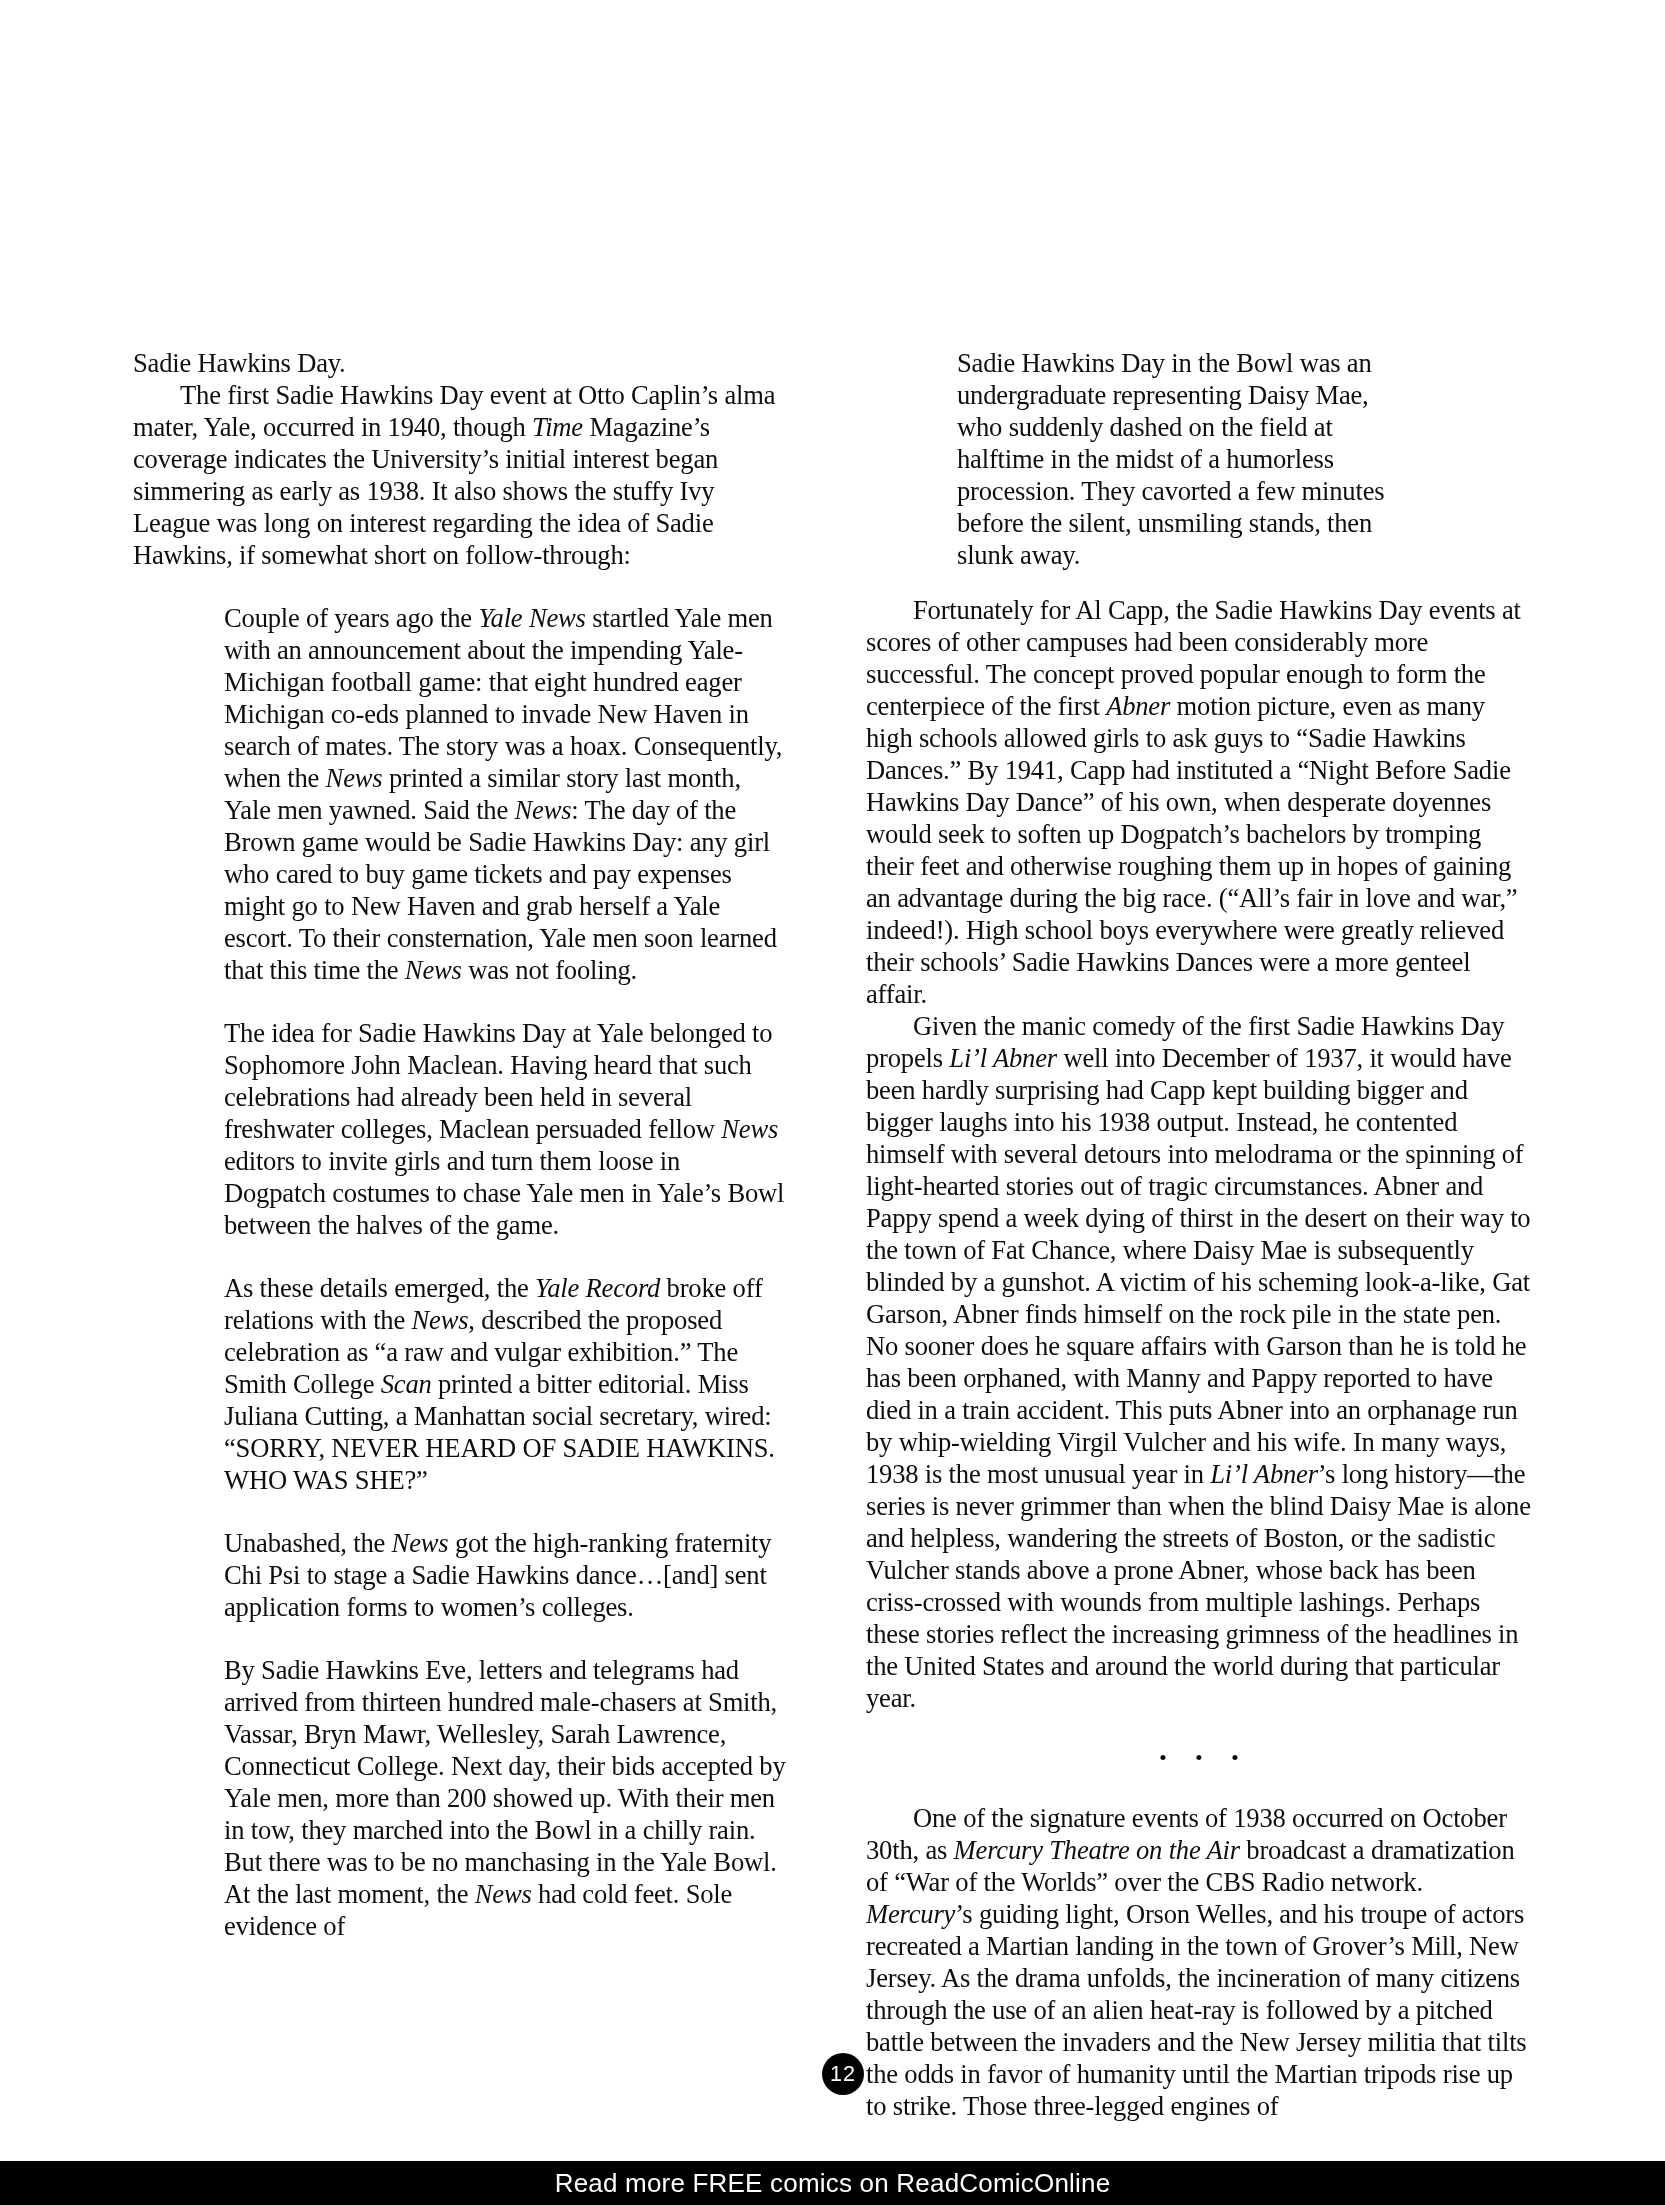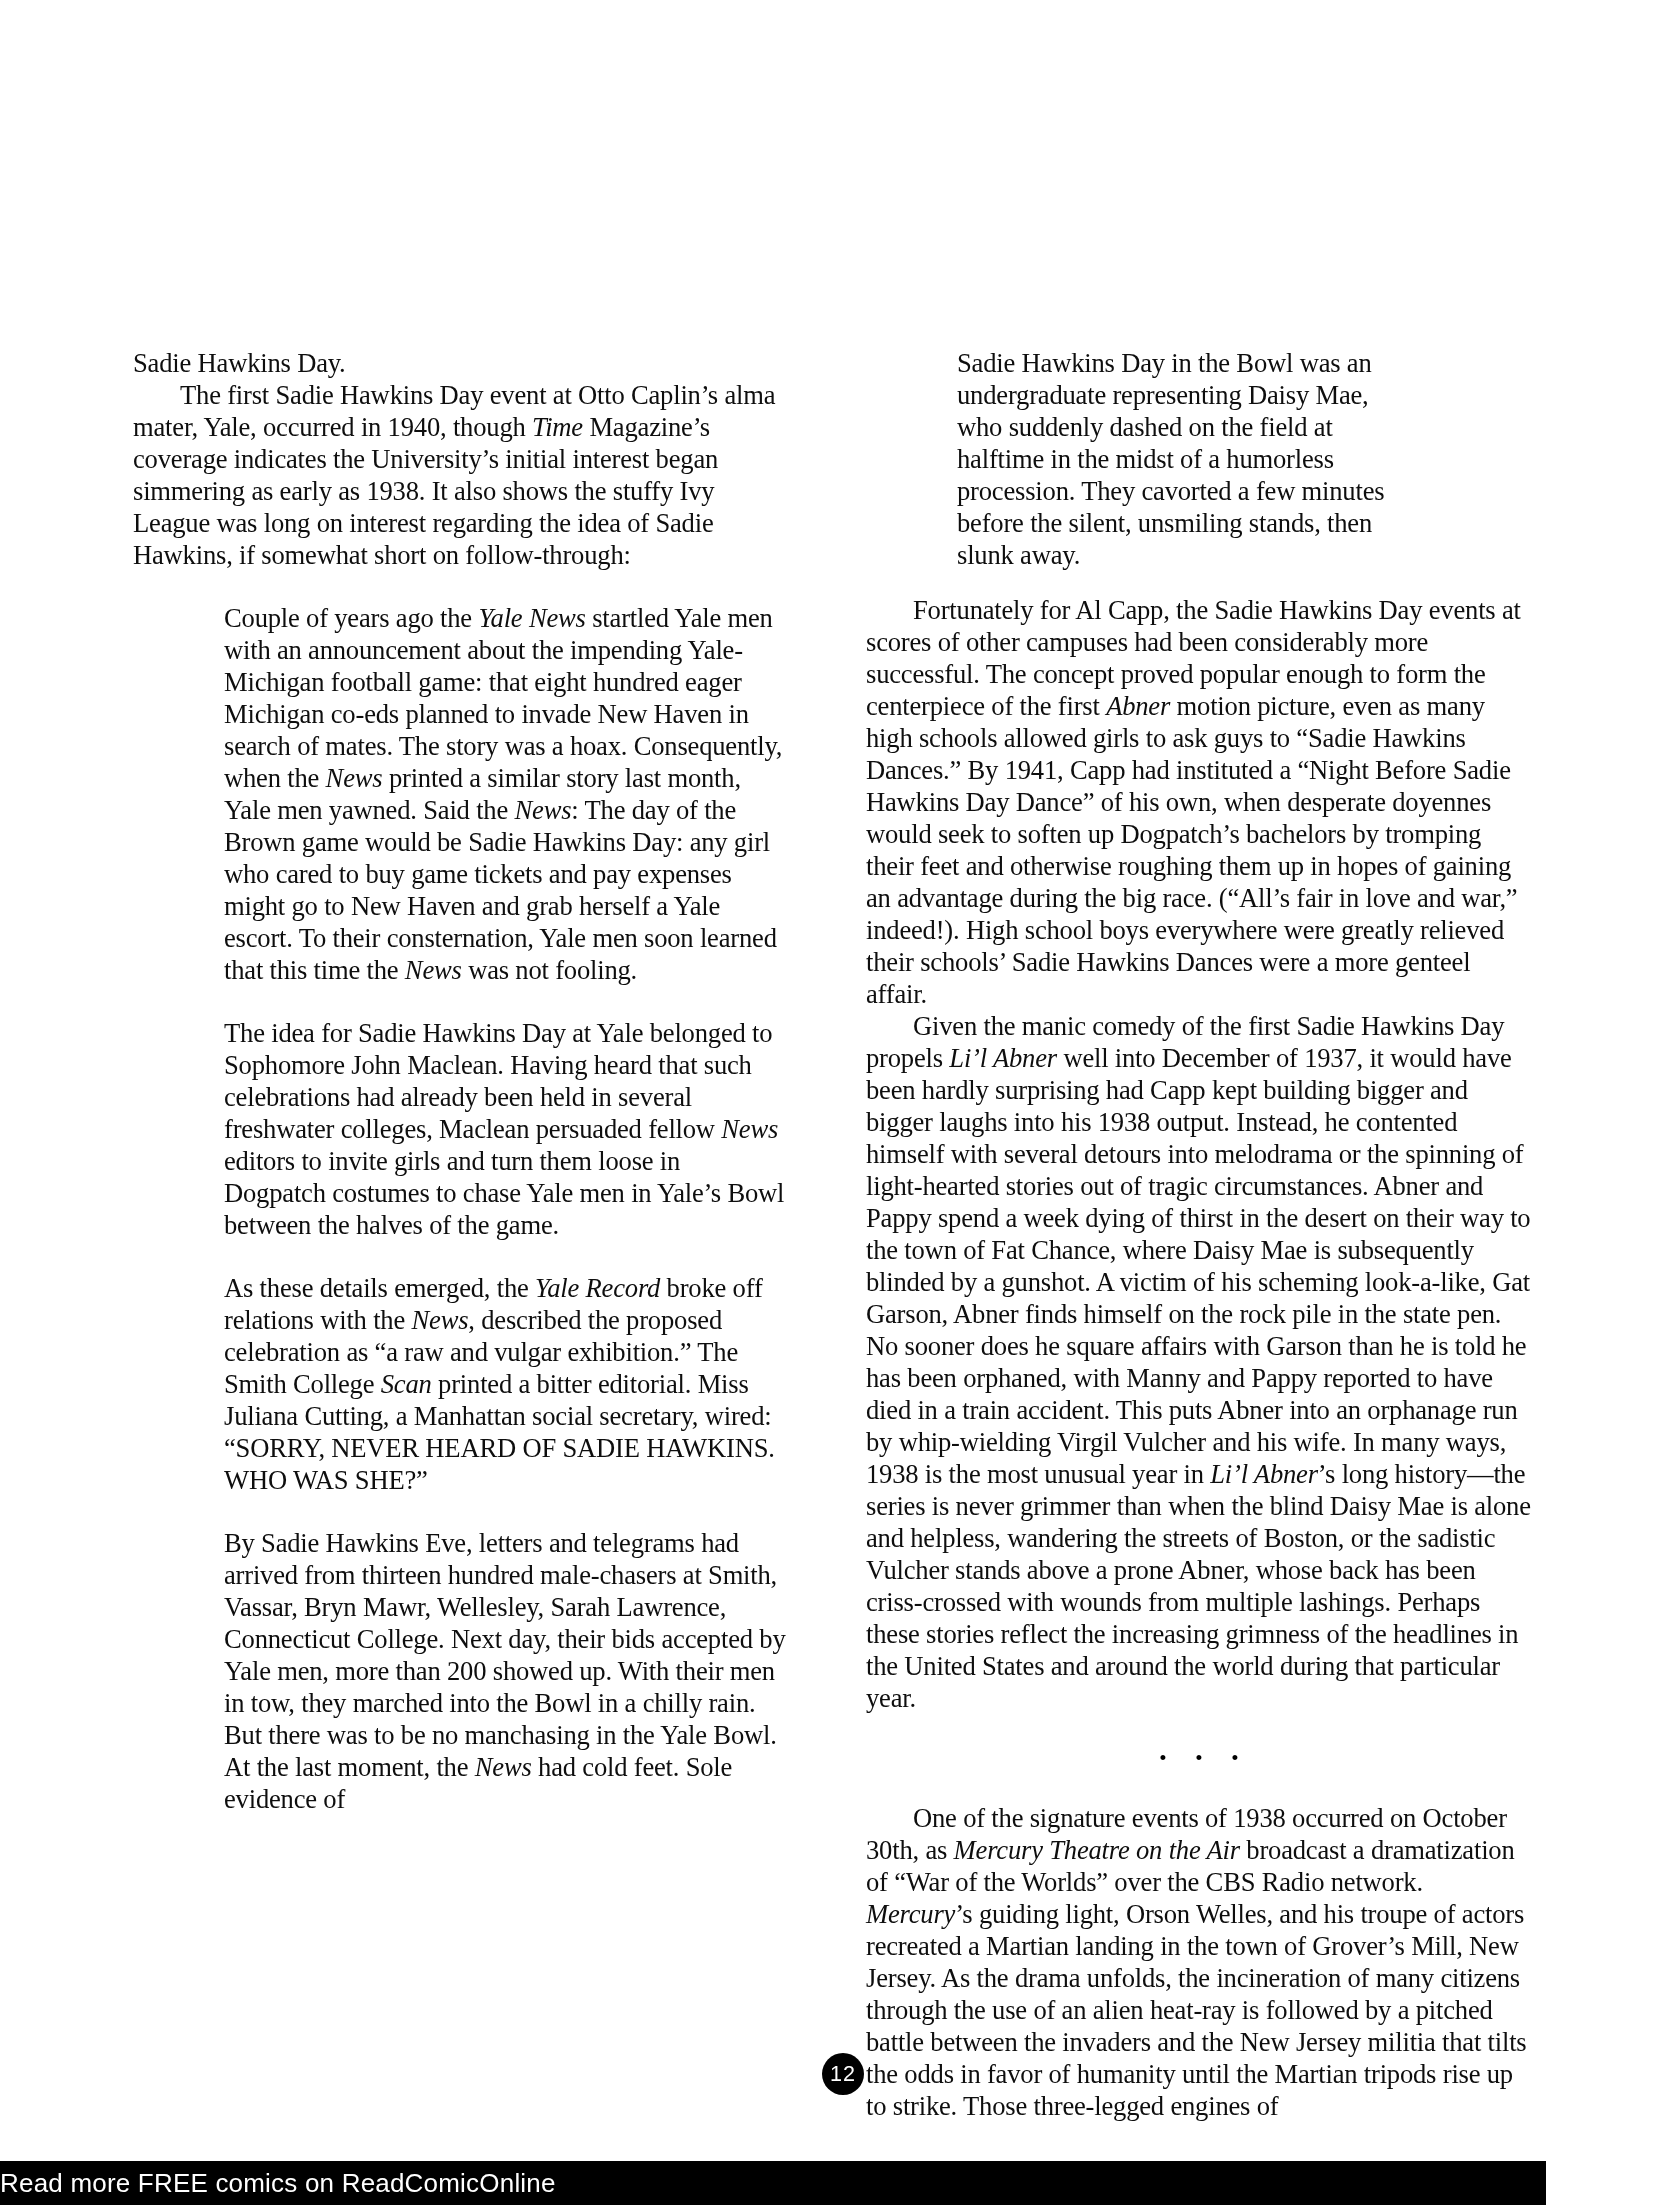--- a/index.html
+++ b/index.html
@@ -67,25 +67,26 @@
     color: #fff;
     font-family: "Liberation Sans", sans-serif;
     font-size: 21.6px;
     font-weight: 400;
     letter-spacing: 0.9px;
   }
   .footer-bar {
     position: absolute;
     left: 0;
     top: 2161px;
-    width: 1546px;
+    width: 1665px;
     height: 44px;
     background: #000;
     display: flex;
     align-items: center;
+    justify-content: center;
   }
   .footer-bar span {
     color: #ffffff;
     font-family: "Liberation Sans", sans-serif;
     font-size: 26px;
     letter-spacing: 0.2px;
   }
 </style>
 </head>
 <body>
@@ -93,20 +94,21 @@
 <div class="page">
 
   <div class="columns">
 
     <div class="col left">
       <p class="body"><span>Sadie Hawkins Day.</span></p>
       <p class="body indent"><span>The first Sadie Hawkins Day event at Otto Caplin’s alma mater, Yale, occurred in 1940, though </span><span class="it">Time</span><span> Magazine’s coverage indicates the University’s initial interest began simmering as early as 1938. It also shows the stuffy Ivy League was long on interest regarding the idea of Sadie Hawkins, if somewhat short on follow-through:</span></p>
       <p class="quote"><span>Couple of years ago the </span><span class="it">Yale News</span><span> startled Yale men with an announcement about the impending Yale-Michigan football game: that eight hundred eager Michigan co-eds planned to invade New Haven in search of mates. The story was a hoax. Consequently, when the </span><span class="it">News</span><span> printed a similar story last month, Yale men yawned. Said the </span><span class="it">News</span><span>: The day of the Brown game would be Sadie Hawkins Day: any girl who cared to buy game tickets and pay expenses might go to New Haven and grab herself a Yale escort. To their consternation, Yale men soon learned that this time the </span><span class="it">News</span><span> was not fooling.</span></p>
       <p class="quote"><span>The idea for Sadie Hawkins Day at Yale belonged to Sophomore John Maclean. Having heard that such celebrations had already been held in several freshwater colleges, Maclean persuaded fellow </span><span class="it">News</span><span> editors to invite girls and turn them loose in Dogpatch costumes to chase Yale men in Yale’s Bowl between the halves of the game.</span></p>
       <p class="quote"><span>As these details emerged, the </span><span class="it">Yale Record</span><span> broke off relations with the </span><span class="it">News</span><span>, described the proposed celebration as “a raw and vulgar exhibition.” The Smith College </span><span class="it">Scan</span><span> printed a bitter editorial. Miss Juliana Cutting, a Manhattan social secretary, wired: “SORRY, NEVER HEARD OF SADIE HAWKINS. WHO WAS SHE?”</span></p>
+      <p class="quote"><span>Unabashed, the </span><span class="it">News</span><span> got the high-ranking fraternity Chi Psi to stage a Sadie Hawkins dance…[and] sent application forms to women’s colleges.</span></p>
       <p class="quote"><span>By Sadie Hawkins Eve, letters and telegrams had arrived from thirteen hundred male-chasers at Smith, Vassar, Bryn Mawr, Wellesley, Sarah Lawrence, Connecticut College. Next day, their bids accepted by Yale men, more than 200 showed up. With their men in tow, they marched into the Bowl in a chilly rain. But there was to be no manchasing in the Yale Bowl. At the last moment, the </span><span class="it">News</span><span> had cold feet. Sole evidence of</span></p>
     </div>
 
     <div class="col right">
       <p class="quote quote-r"><span>Sadie Hawkins Day in the Bowl was an undergraduate representing Daisy Mae, who suddenly dashed on the field at halftime in the midst of a humorless procession. They cavorted a few minutes before the silent, unsmiling stands, then slunk away.</span></p>
       <p class="body indent after-quote"><span>Fortunately for Al Capp, the Sadie Hawkins Day events at scores of other campuses had been considerably more successful. The concept proved popular enough to form the centerpiece of the first </span><span class="it">Abner</span><span> motion picture, even as many high schools allowed girls to ask guys to “Sadie Hawkins Dances.” By 1941, Capp had instituted a “Night Before Sadie Hawkins Day Dance” of his own, when desperate doyennes would seek to soften up Dogpatch’s bachelors by tromping their feet and otherwise roughing them up in hopes of gaining an advantage during the big race. (“All’s fair in love and war,” indeed!). High school boys everywhere were greatly relieved their schools’ Sadie Hawkins Dances were a more genteel affair.</span></p>
       <p class="body indent"><span>Given the manic comedy of the first Sadie Hawkins Day propels </span><span class="it">Li’l Abner</span><span> well into December of 1937, it would have been hardly surprising had Capp kept building bigger and bigger laughs into his 1938 output. Instead, he contented himself with several detours into melodrama or the spinning of light-hearted stories out of tragic circumstances. Abner and Pappy spend a week dying of thirst in the desert on their way to the town of Fat Chance, where Daisy Mae is subsequently blinded by a gunshot. A victim of his scheming look-a-like, Gat Garson, Abner finds himself on the rock pile in the state pen. No sooner does he square affairs with Garson than he is told he has been orphaned, with Manny and Pappy reported to have died in a train accident. This puts Abner into an orphanage run by whip-wielding Virgil Vulcher and his wife. In many ways, 1938 is the most unusual year in </span><span class="it">Li’l Abner</span><span>’s long history—the series is never grimmer than when the blind Daisy Mae is alone and helpless, wandering the streets of Boston, or the sadistic Vulcher stands above a prone Abner, whose back has been criss-crossed with wounds from multiple lashings. Perhaps these stories reflect the increasing grimness of the headlines in the United States and around the world during that particular year.</span></p>
       <div class="separator">• • •</div>
       <p class="body indent"><span>One of the signature events of 1938 occurred on October 30th, as </span><span class="it">Mercury Theatre on the Air</span><span> broadcast a dramatization of “War of the Worlds” over the CBS Radio network. </span><span class="it">Mercury</span><span>’s guiding light, Orson Welles, and his troupe of actors recreated a Martian landing in the town of Grover’s Mill, New Jersey. As the drama unfolds, the incineration of many citizens through the use of an alien heat-ray is followed by a pitched battle between the invaders and the New Jersey militia that tilts the odds in favor of humanity until the Martian tripods rise up to strike. Those three-legged engines of</span></p>
     </div>

